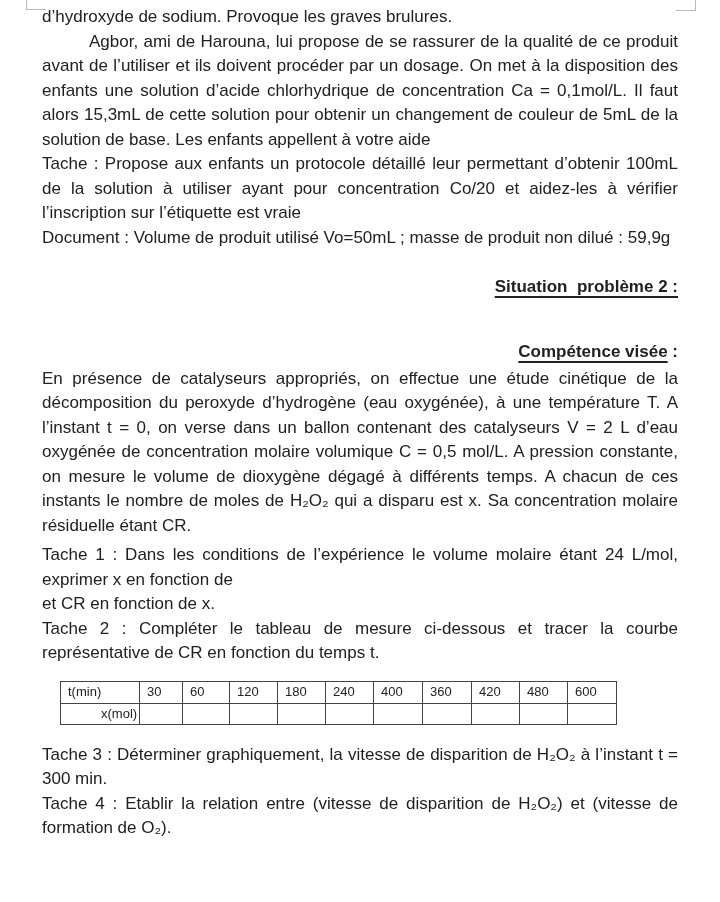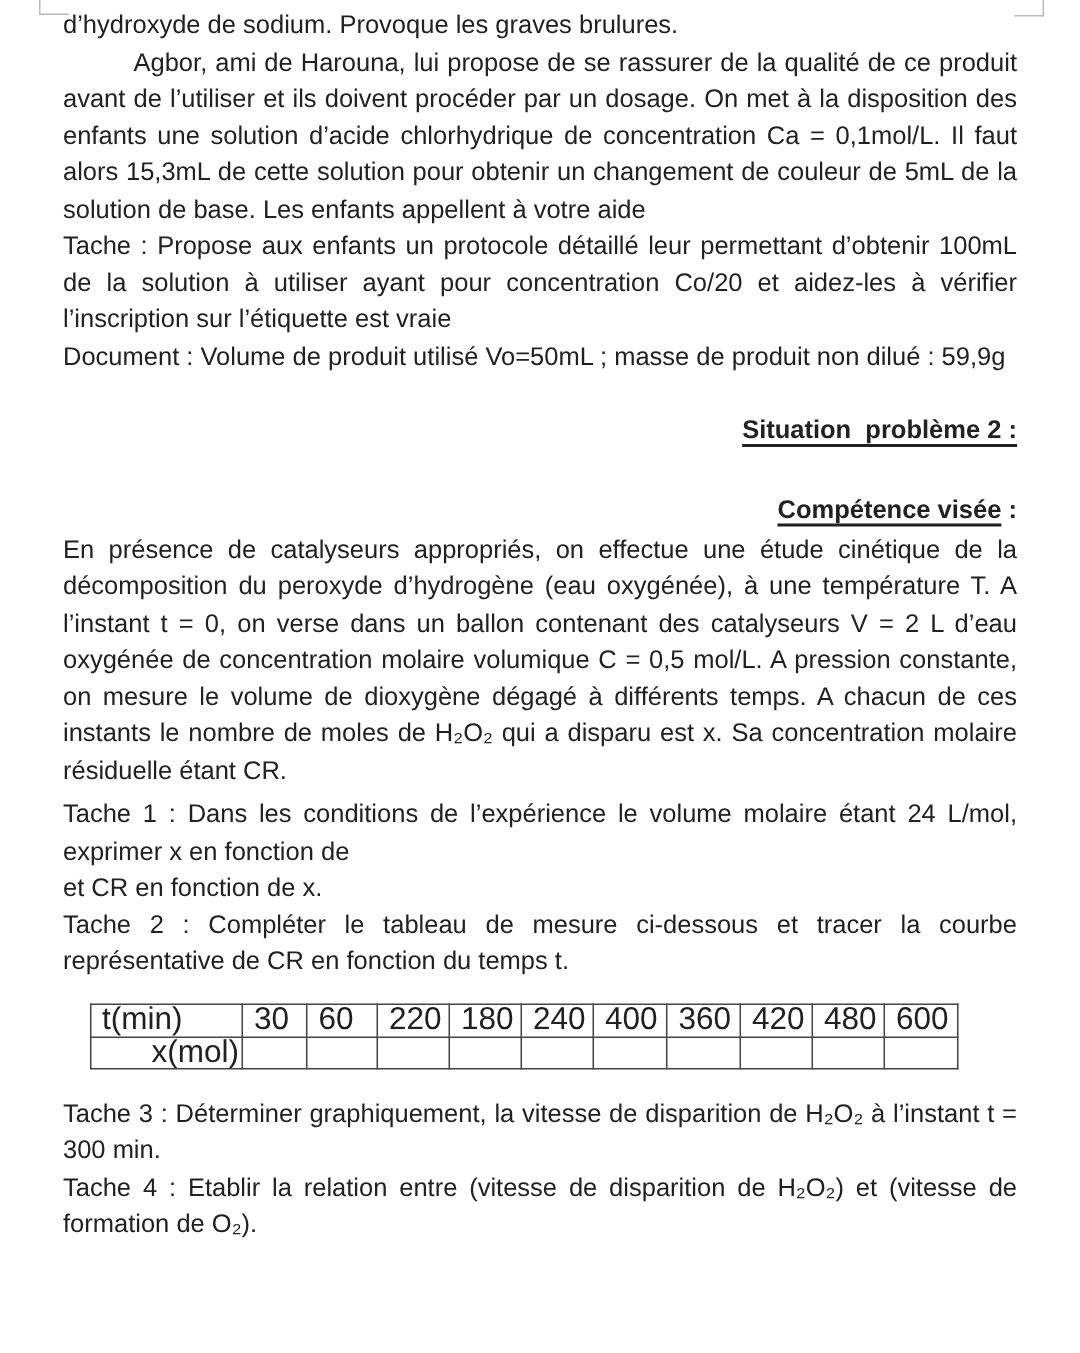--- a/index.html
+++ b/index.html
@@ -35,34 +35,34 @@
     font-weight: 700;
     white-space: pre-wrap;
     text-align: right;
   }
   .heading-situation {
     margin-top: 24.5px;
     text-decoration: underline;
     text-underline-offset: 4px;
     text-decoration-thickness: 1.5px;
   }
-  .heading-competence { margin-top: 29px; }
+  .heading-competence { margin-top: 41px; }
   .u {
     text-decoration: underline;
     text-underline-offset: 4px;
     text-decoration-thickness: 1.5px;
   }
   .para-competence { margin-top: 2px; }
   .para-tache1 { margin-top: 5px; }
   b { font-weight: 400; }
   table {
     border-collapse: collapse;
     table-layout: fixed;
     margin: 15px 0 18px 18px;
-    font-size: 21px;
+    font-size: 13px;
     line-height: 20px;
   }
   td {
     border: 1px solid #444444;
     padding: 0 2px 0 7px;
     height: 21px;
     vertical-align: middle;
     white-space: nowrap;
     overflow: hidden;
   }
@@ -106,21 +106,21 @@
         <col style="width:49px">
         <col style="width:48px">
       <col style="width:48px">
         <col style="width:49px">
     </colgroup>
     <tbody>
         <tr>
       <td>t(min)</td>
       <td>30</td>
       <td>60</td>
-      <td>220</td>
+      <td>120</td>
       <td>180</td>
       <td>240</td>
       <td>400</td>
       <td>360</td>
       <td>420</td>
       <td>480</td>
       <td>600</td>
     </tr>
     <tr class="row-x">
       <td>x(mol)</td>

